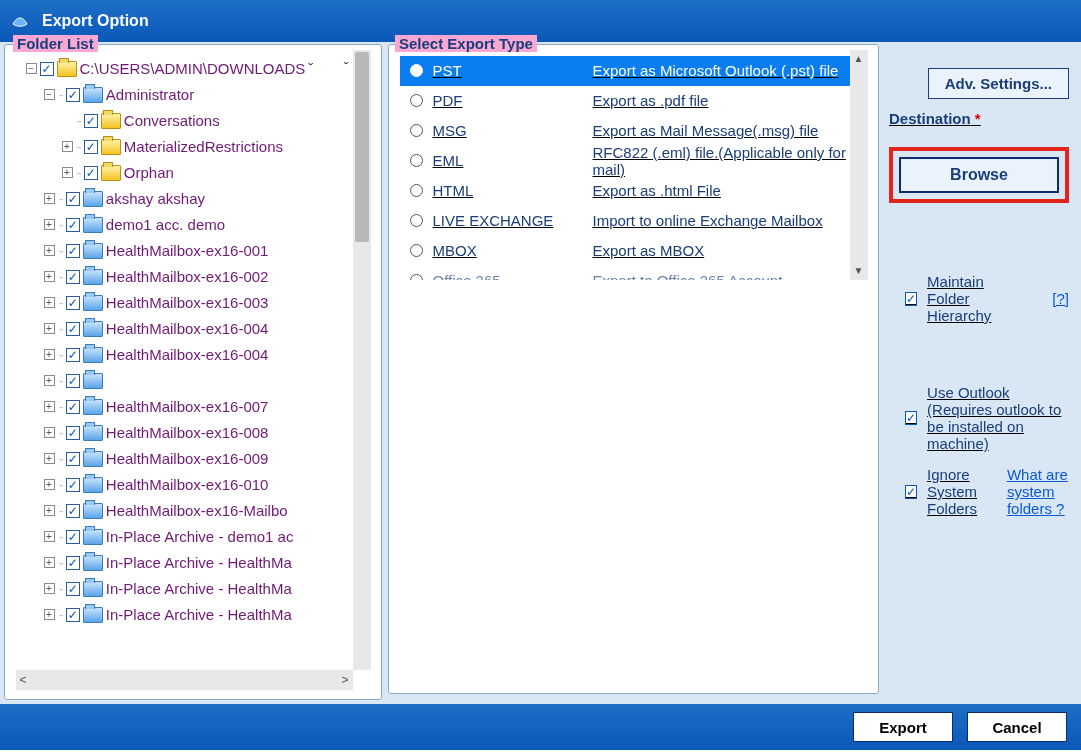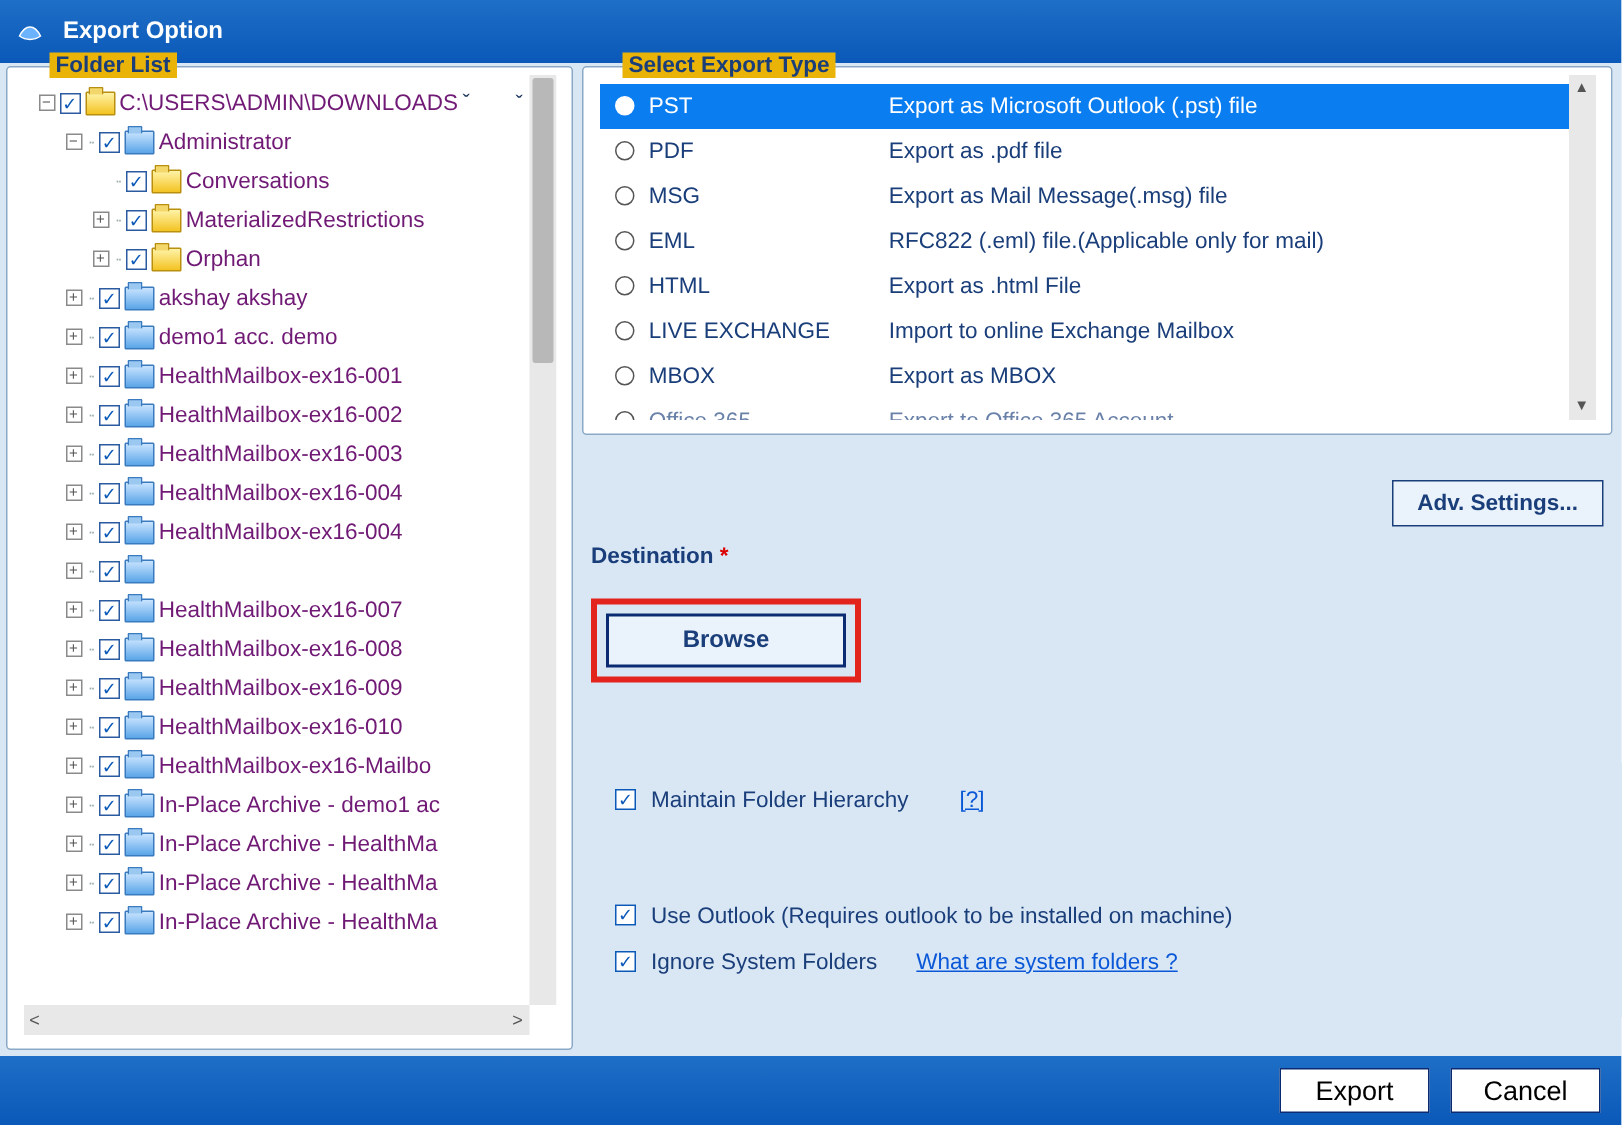--- a/index.html
+++ b/index.html
@@ -39,32 +39,32 @@
     margin: 2px 2px 4px 4px;
     background: #fff;
     position: relative;
     display: flex;
     flex-direction: column;
   }
   .panel-right {
     flex: 1;
     margin: 2px 4px 4px 2px;
     display: flex;
-    flex-direction: column;
+    flex-direction: row;
+    text-decoration: underline;
   }
   .legend {
     position: absolute;
     top: -2px;
     left: 6px;
-    background: #eab308;
+    background: #f9a8d4;
     color: #1a3e7a;
     font-weight: 700;
     padding: 0 4px;
     font-size: 15px;
-    margin-left: 20px;
   }
   .panel-left .legend { top: -10px; left: 8px; }
   
   .tree-wrap {
     flex: 1;
     overflow: hidden;
     position: relative;
     padding: 6px 0 6px 4px;
   }
   .tree-scroll {
@@ -222,21 +222,21 @@
 
   .footer {
     height:46px;
     background: linear-gradient(#1e6fc7, #0a58b8);
     display:flex; align-items:center; justify-content:flex-end;
     gap:14px; padding-right:14px;
   }
   .footer button {
     min-width:100px; height:30px;
     background:#fff; border:1px solid #0a2a72;
-    font-weight:400; font-size:18px;
+    font-weight:700; font-size:15px;
   }
 </style>
 </head>
 <body>
 
 <div class="titlebar">
   <span class="titlebar-icon">
     <svg width="18" height="18" viewBox="0 0 18 18">
         <path d="M2 12c4-8 10-8 14 0-4 3-10 3-14 0z" fill="#6bb3ff" stroke="#fff" stroke-width="1"></path>
       </svg>

